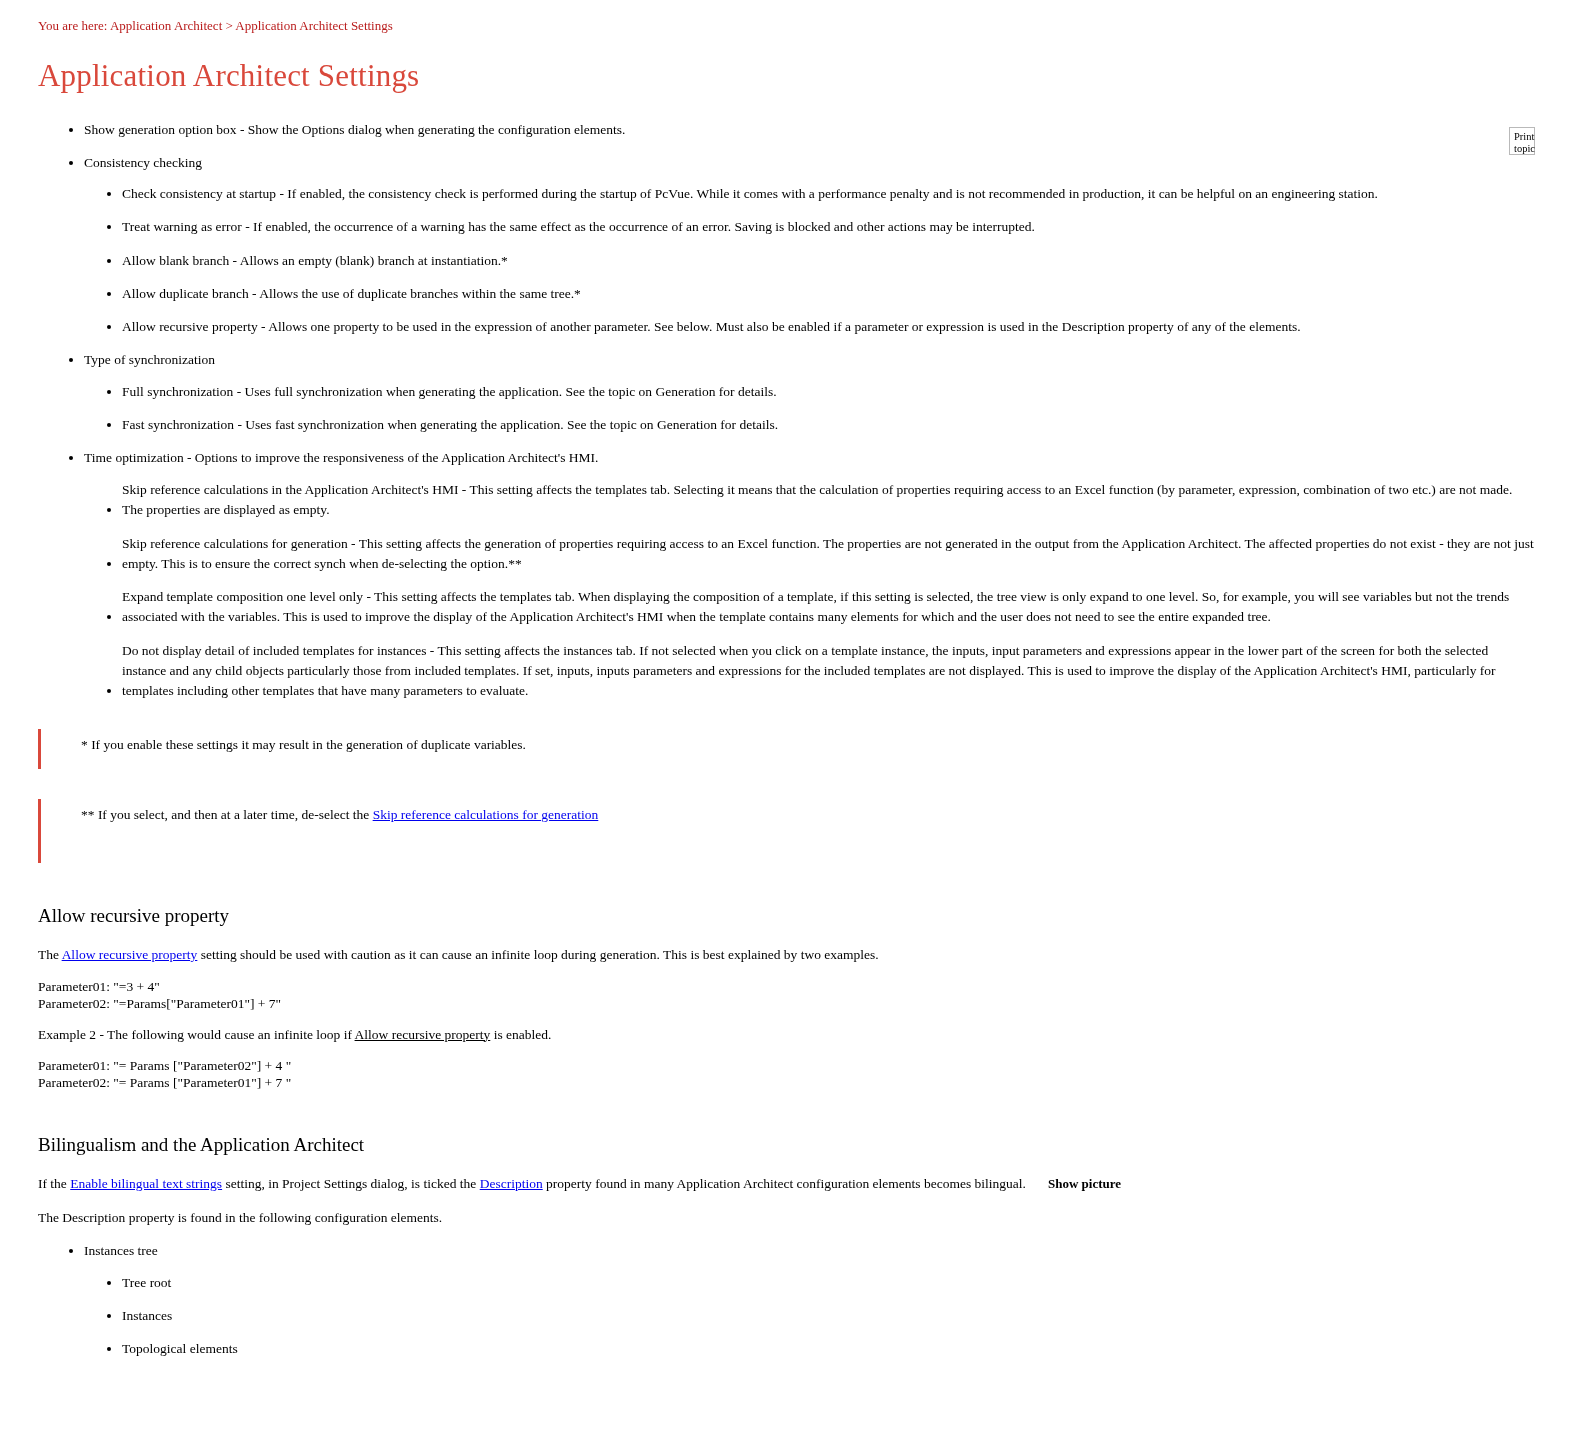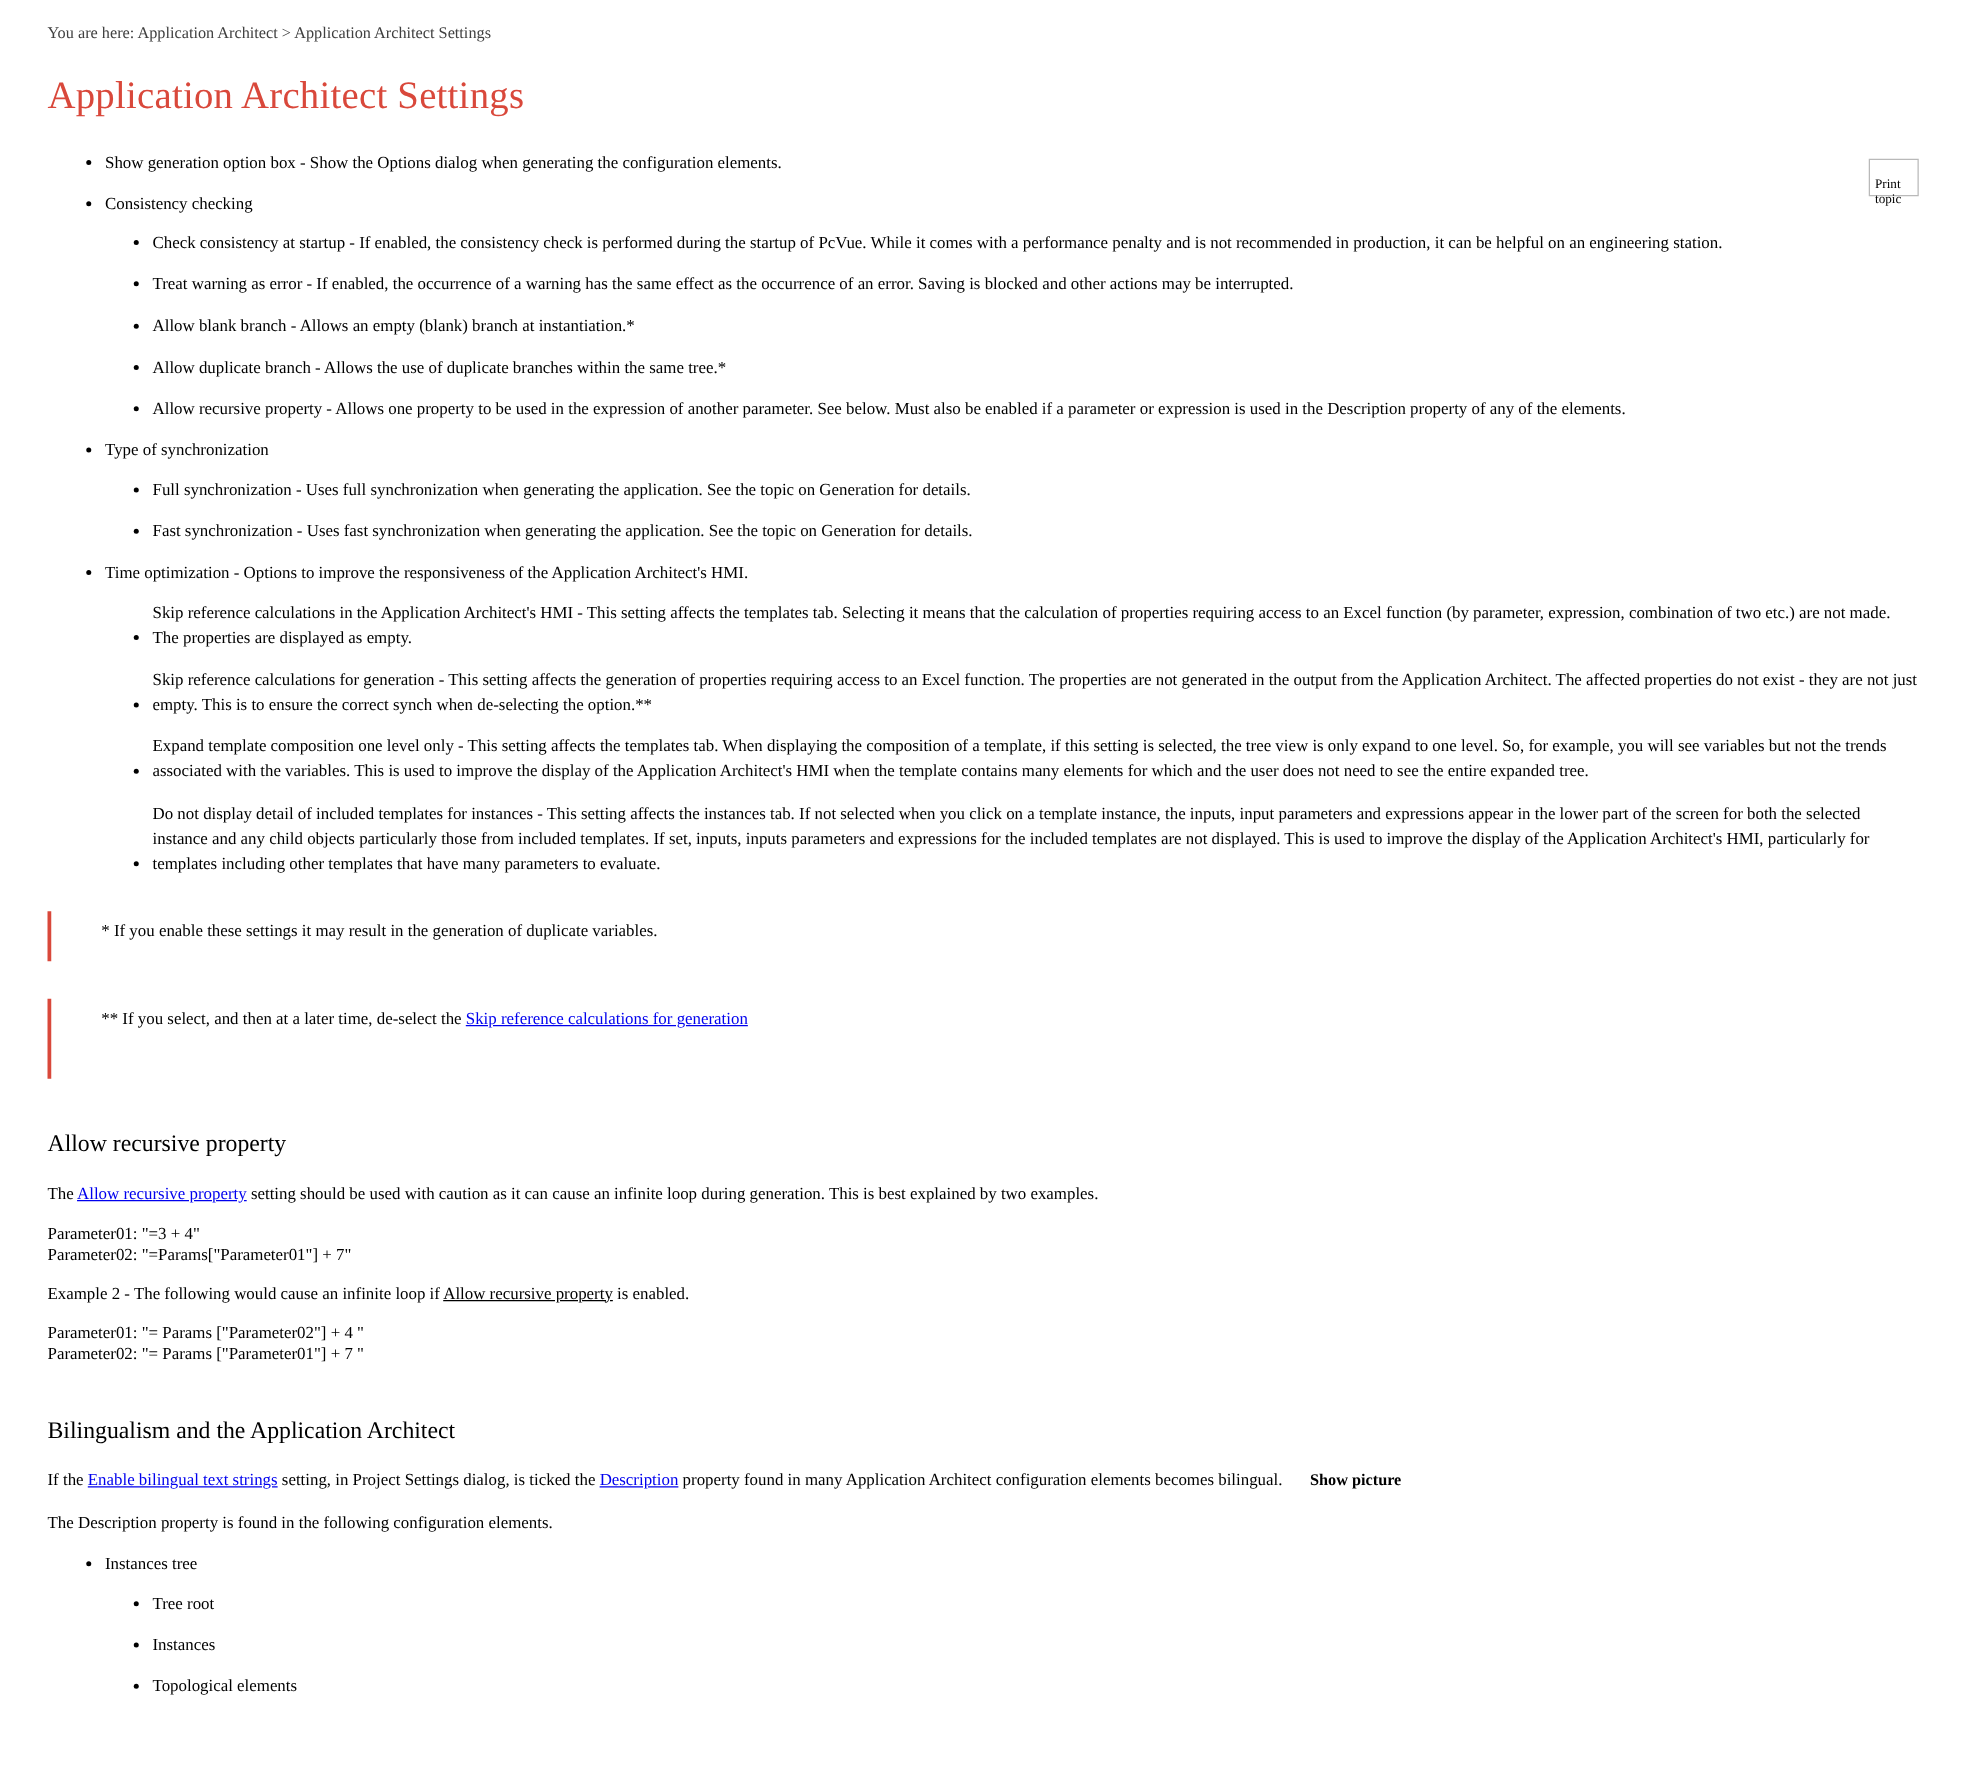--- a/index.html
+++ b/index.html
@@ -15,21 +15,21 @@
     min-height: 1433px;
     position: relative;
   }
   .page {
     padding: 14px 38px 40px 38px;
     box-sizing: border-box;
     width: 1573px;
   }
   .breadcrumb {
     font-size: 13px;
-    color: #404040;
+    color: #b91c1c;
     margin: 4px 0 17px 0;
   }
   h1.page-title {
     font-family: "Liberation Serif", serif;
     font-size: 31px;
     font-weight: normal;
     color: #d9483b;
     margin: 24px 0 26px 0;
     letter-spacing: 0.2px;
   }
@@ -92,29 +92,29 @@
     font-family: "Liberation Serif", serif;
     font-size: 13.5px;
     line-height: 1.25;
     margin: 0 0 12px 0;
     white-space: pre;
   }
   .print-topic {
     position: absolute;
     top: 127px;
     right: 38px;
-    width: 40px;
+    width: 26px;
     height: 28px;
     border: 1px solid #b9b9b9;
     background: #ffffff;
     font-family: "Liberation Serif", serif;
     font-size: 10.5px;
     line-height: 1.15;
     color: #000;
-    padding: 14px 4px;
+    padding: 3px 4px;
     box-sizing: border-box;
     cursor: pointer;
   }
   .tight-list ul.lvl1 > li { margin-bottom: 11px; }
 </style>
 </head>
 <body>
 
 <div class="page">
 

